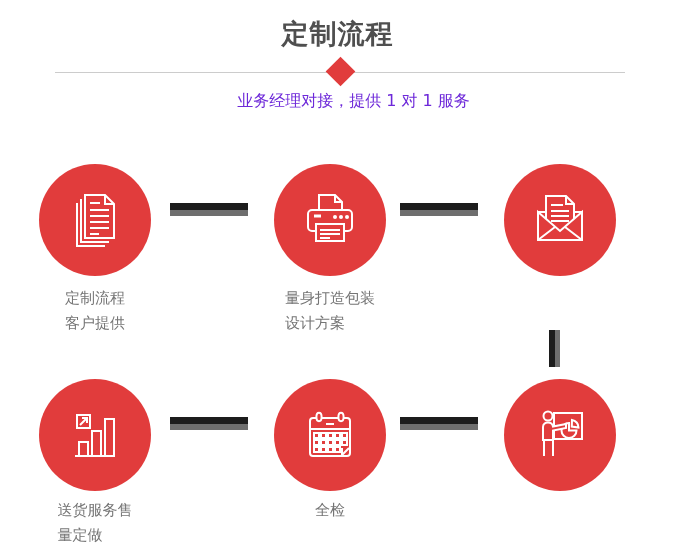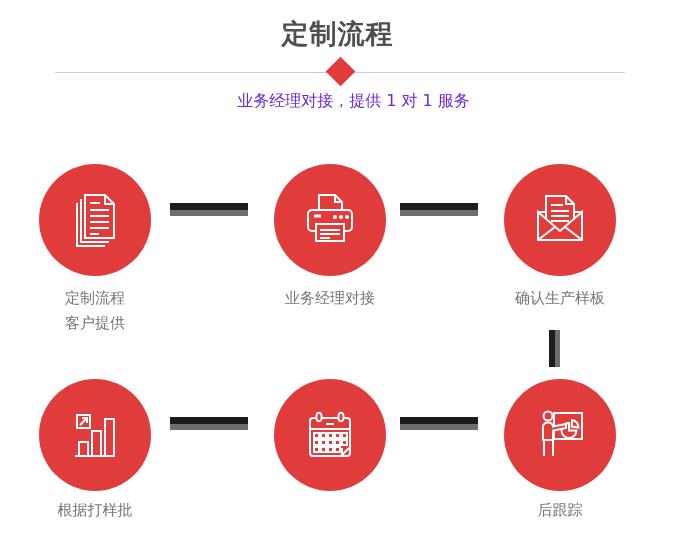--- a/index.html
+++ b/index.html
@@ -171,28 +171,28 @@
   <div class="hconn hc1"></div>
   <div class="hconn hc2"></div>
   <div class="hconn hc3"></div>
   <div class="hconn hc4"></div>
   <div class="vconn"></div>
 
   <div class="step-label l1">
     <span><div>定制流程</div><div>客户提供</div></span>
   </div>
   <div class="step-label l2">
-    <span><div>业务经理对接</div></span>
+    <span><div>量身打造包装</div><div>设计方案</div></span>
   </div>
   <div class="step-label l3">
-    <span><div>确认生产样板</div></span>
+    <span></span>
   </div>
   <div class="step-label l4">
-    <span><div>根据打样批</div></span>
+    <span><div>送货服务售</div><div>量定做</div></span>
   </div>
   <div class="step-label l5">
-    <span></span>
+    <span><div>全检</div></span>
   </div>
   <div class="step-label l6">
-    <span><div>后跟踪</div></span>
+    <span></span>
   </div>
 
 </div>
 
 </body></html>

